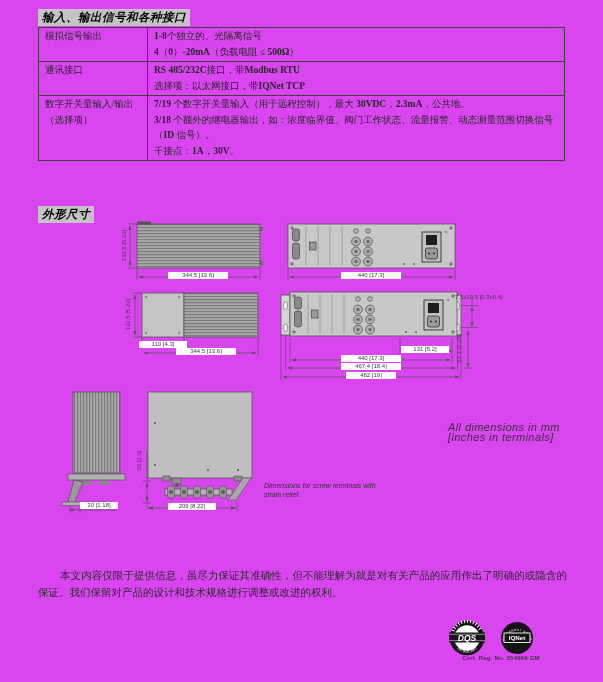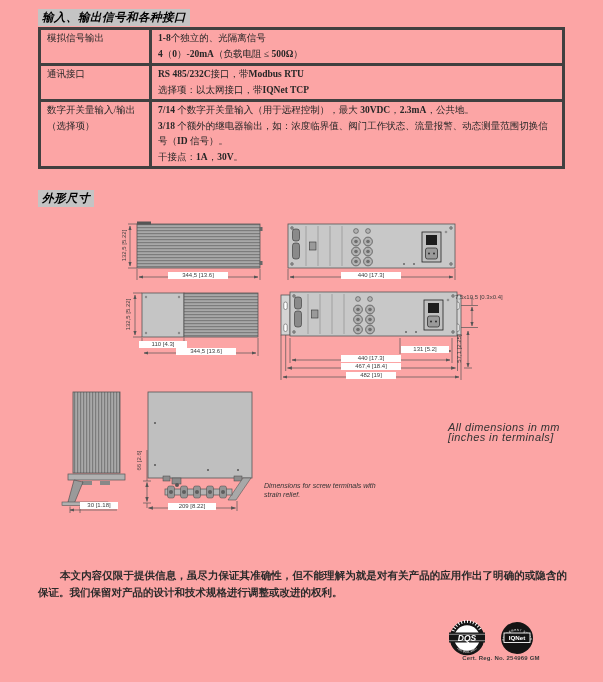--- a/index.html
+++ b/index.html
@@ -1,37 +1,37 @@
 <!DOCTYPE html>
 <html><head>
 <meta charset="utf-8">
 <style>
   html,body{margin:0;padding:0;background:#e8e8e8;}
-  .page{position:relative;width:603px;height:682px;background:#fca5a5;margin:0 auto;
+  .page{position:relative;width:603px;height:682px;background:#d946ef;margin:0 auto;
         font-family:"Liberation Serif","DejaVu Serif",serif;color:#222;overflow:hidden;}
   .sec-head{position:absolute;font-weight:bold;font-style:italic;font-size:11.5px;
         color:#000;background:#c4c4c4;padding:1px 4px;letter-spacing:0.5px;}
   table.spec{position:absolute;border-collapse:collapse;width:527px;table-layout:fixed;
         font-size:9.5px;line-height:15.5px;color:#262626;}
-  table.spec td{border:3px solid #404040;vertical-align:top;padding:1px 6px;}
+  table.spec td{border:1px solid #404040;vertical-align:top;padding:1px 6px;}
   table.spec td.lbl{width:96px;}
   table.spec tr:nth-child(1){height:33px;}
   table.spec tr:nth-child(2){height:34px;}
   table.spec tr:nth-child(3){height:33px;padding-left:16px;}
   table.spec tr:nth-child(4){height:63px;}
   .dim{position:absolute;font-family:"Liberation Sans","DejaVu Sans",sans-serif;
        font-size:6px;line-height:7px;color:#3f3f3f;text-align:center;white-space:nowrap;}
   .dim.bg{background:#fff;}
   .dim-v{width:56px;transform:rotate(-90deg);}
   .note{position:absolute;font-family:"Liberation Sans","DejaVu Sans",sans-serif;
         font-style:italic;color:#333;}
   .note-alldims{font-size:11px;line-height:9.5px;letter-spacing:0.4px;}
   .note-strain{font-size:7px;line-height:9px;}
   .disclaimer{position:absolute;left:38px;top:567px;width:529px;font-size:10.5px;
-        line-height:17px;text-indent:22px;color:#2a2a2a;text-align:justify;font-weight:bold;}
+        line-height:17px;text-indent:22px;color:#2a2a2a;text-align:justify;}
   .cert-caption{position:absolute;left:434px;top:655px;width:134px;text-align:center;
         font-family:"Liberation Sans","DejaVu Sans",sans-serif;font-size:6px;
         font-weight:bold;color:#3a3a3a;letter-spacing:0.2px;}
   svg{position:absolute;}
 </style>
 </head>
 <body>
 
 <div class="page">
 
@@ -49,29 +49,29 @@
         <tr>
           <td class="lbl">通讯接口</td>
           <td class="val">
             <div><b>RS 485/232C</b>接口，带<b>Modbus RTU</b></div>
             <div>选择项：以太网接口，带<b>IQNet TCP</b></div>
           </td>
         </tr>
         <tr>
           <td class="lbl">数字开关量输入/输出（选择项）</td>
           <td class="val">
-            <div><b>7/14 </b>个数字开关量输入（用于远程控制），最大 <b>30VDC</b>，<b>2.3mA</b>，公共地。</div>
+            <div><b>7/19 </b>个数字开关量输入（用于远程控制），最大 <b>30VDC</b>，<b>2.3mA</b>，公共地。</div>
             <div><b>3/18 </b>个额外的继电器输出，如：浓度临界值、阀门工作状态、流量报警、动态测量范围切换信号（<b>ID </b>信号）。</div>
             <div>干接点：<b>1A</b>，<b>30V</b>。</div>
           </td>
         </tr>
       </tbody>
   </table>
 
-  <span class="sec-head" style="left:38px;top:190px;">外形尺寸</span>
+  <span class="sec-head" style="left:38px;top:206px;">外形尺寸</span>
 
   <svg style="left:38px;top:218px;" width="540" height="300" viewBox="0 0 540 300">
     <defs>
       <pattern id="hr" width="4" height="3" patternUnits="userSpaceOnUse">
         <rect width="4" height="3" fill="#a8a8a8"></rect>
           <rect width="4" height="1.2" fill="#7c7c7c"></rect>
       </pattern>
       <pattern id="vr" width="3" height="4" patternUnits="userSpaceOnUse">
         <rect width="3" height="4" fill="#a8a8a8"></rect>
           <rect width="1.2" height="4" fill="#7c7c7c"></rect>

